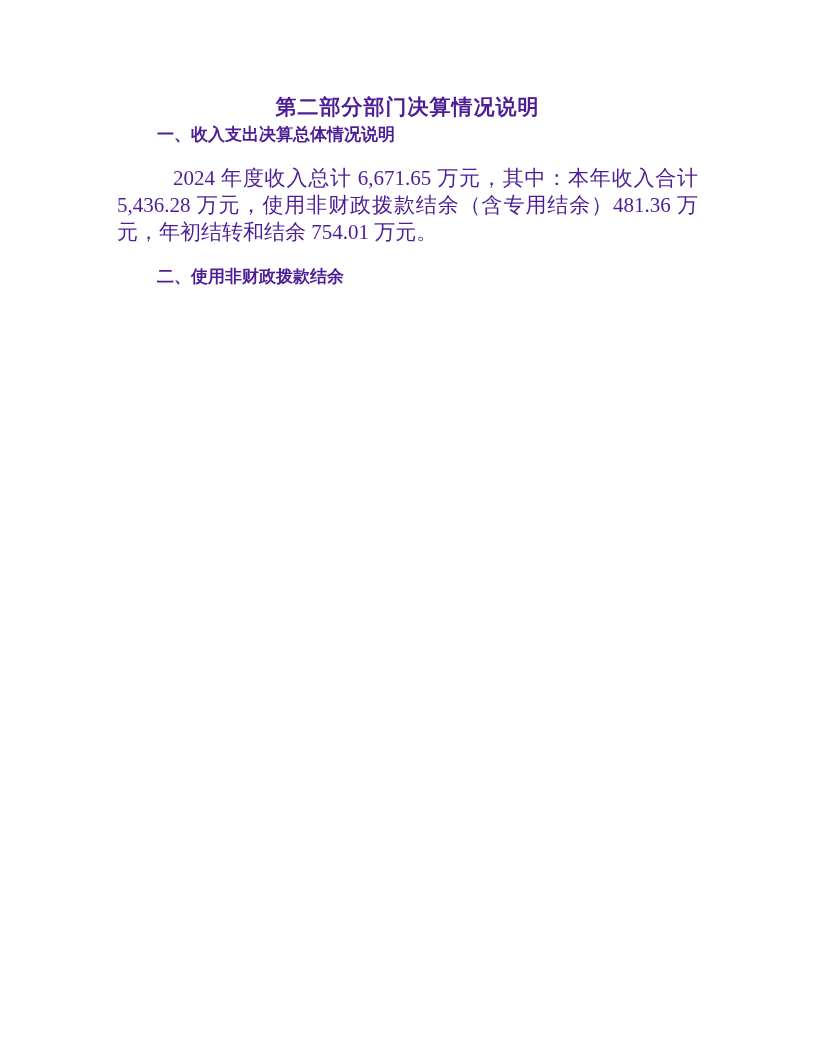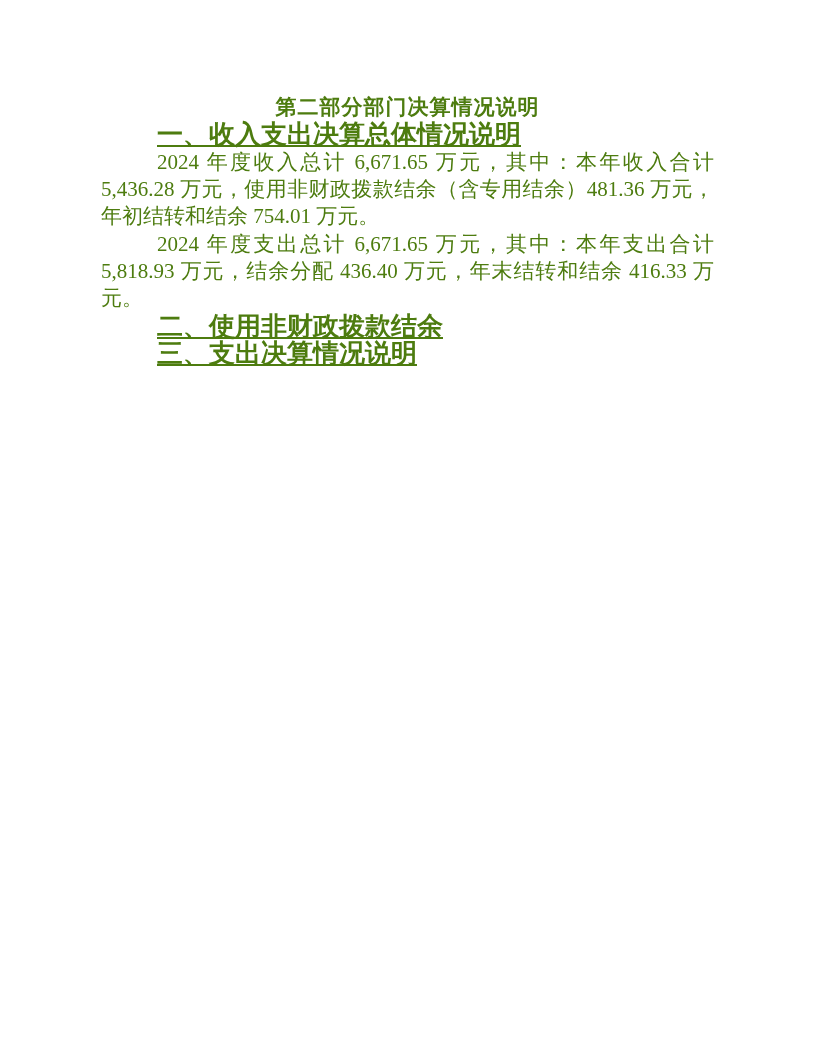--- a/index.html
+++ b/index.html
@@ -6,66 +6,63 @@
     margin: 0;
     padding: 0;
     background: #ffffff;
   }
   .page {
     position: relative;
     width: 816px;
     height: 1056px;
     background: #ffffff;
     overflow: hidden;
-    color: #4d7c0f;
+    color: #4c1d95;
   }
   .content {
     position: absolute;
     left: 101px;
     top: 94px;
     width: 613px;
   }
   .doc-title {
     font-family: "DejaVu Sans", "Liberation Sans", sans-serif;
     font-weight: bold;
     font-size: 21px;
     line-height: 27.35px;
     text-align: center;
     letter-spacing: 1px;
   }
   .sec-heading {
     font-family: "DejaVu Sans", "Liberation Sans", sans-serif;
     font-weight: bold;
-    font-size: 26px;
+    font-size: 17px;
     line-height: 27.35px;
     text-indent: 56px;
     text-align: left;
     white-space: nowrap;
-    text-decoration: underline;
   }
   .para {
-    margin: 0;
+    margin: 16px;
     font-family: "Liberation Serif", "DejaVu Serif", serif;
     font-size: 21px;
     line-height: 27.35px;
     text-indent: 56px;
     text-align: justify;
   }
 </style>
 </head>
 <body>
 
 <div class="page">
   <div class="content">
 
     <div class="doc-title">第二部分部门决算情况说明</div>
 
     <div class="sec-heading">一、收入支出决算总体情况说明</div>
     <p class="para">2024 年度收入总计 6,671.65 万元，其中：本年收入合计 5,436.28 万元，使用非财政拨款结余（含专用结余）481.36 万元，年初结转和结余 754.01 万元。</p>
-    <p class="para">2024 年度支出总计 6,671.65 万元，其中：本年支出合计 5,818.93 万元，结余分配 436.40 万元，年末结转和结余 416.33 万元。</p>
 
     <div class="sec-heading">二、使用非财政拨款结余</div>
 
-    <div class="sec-heading">三、支出决算情况说明</div>
 
 
   </div>
 </div>
 
 </body></html>

